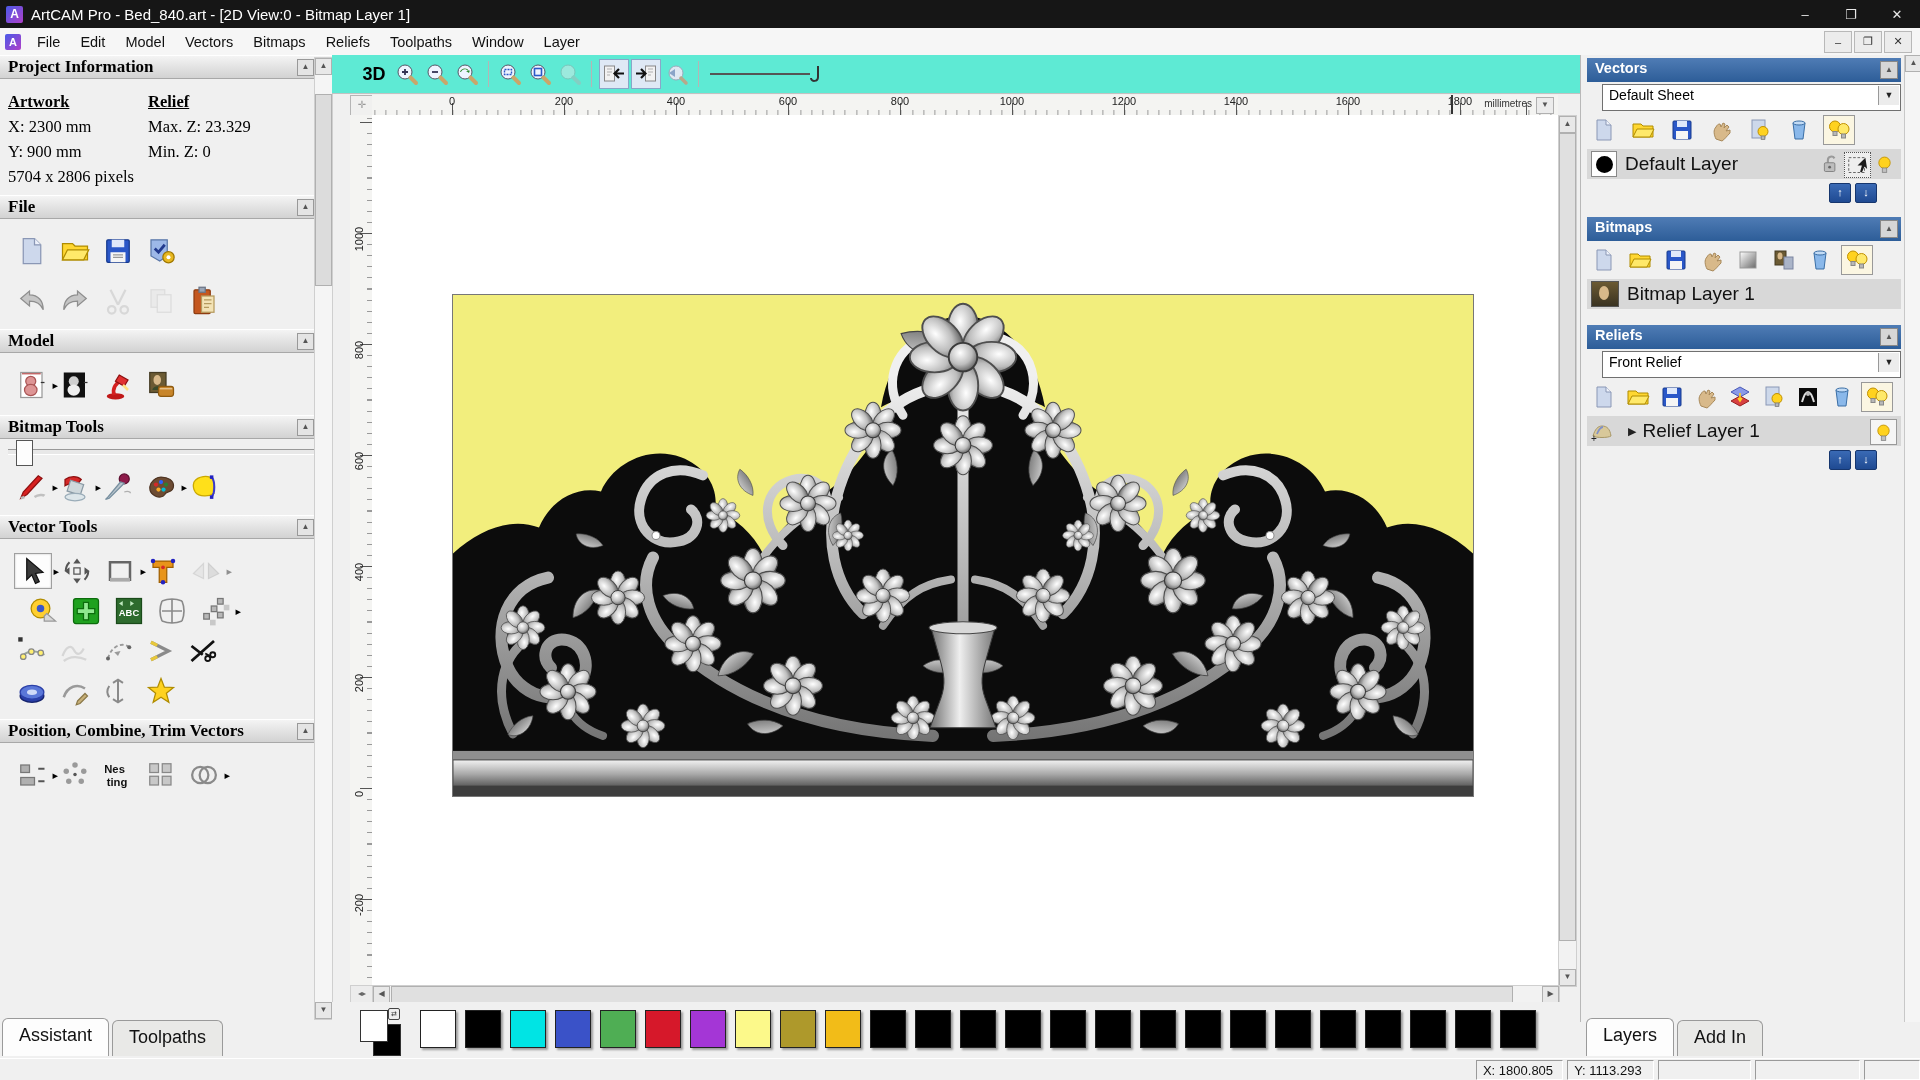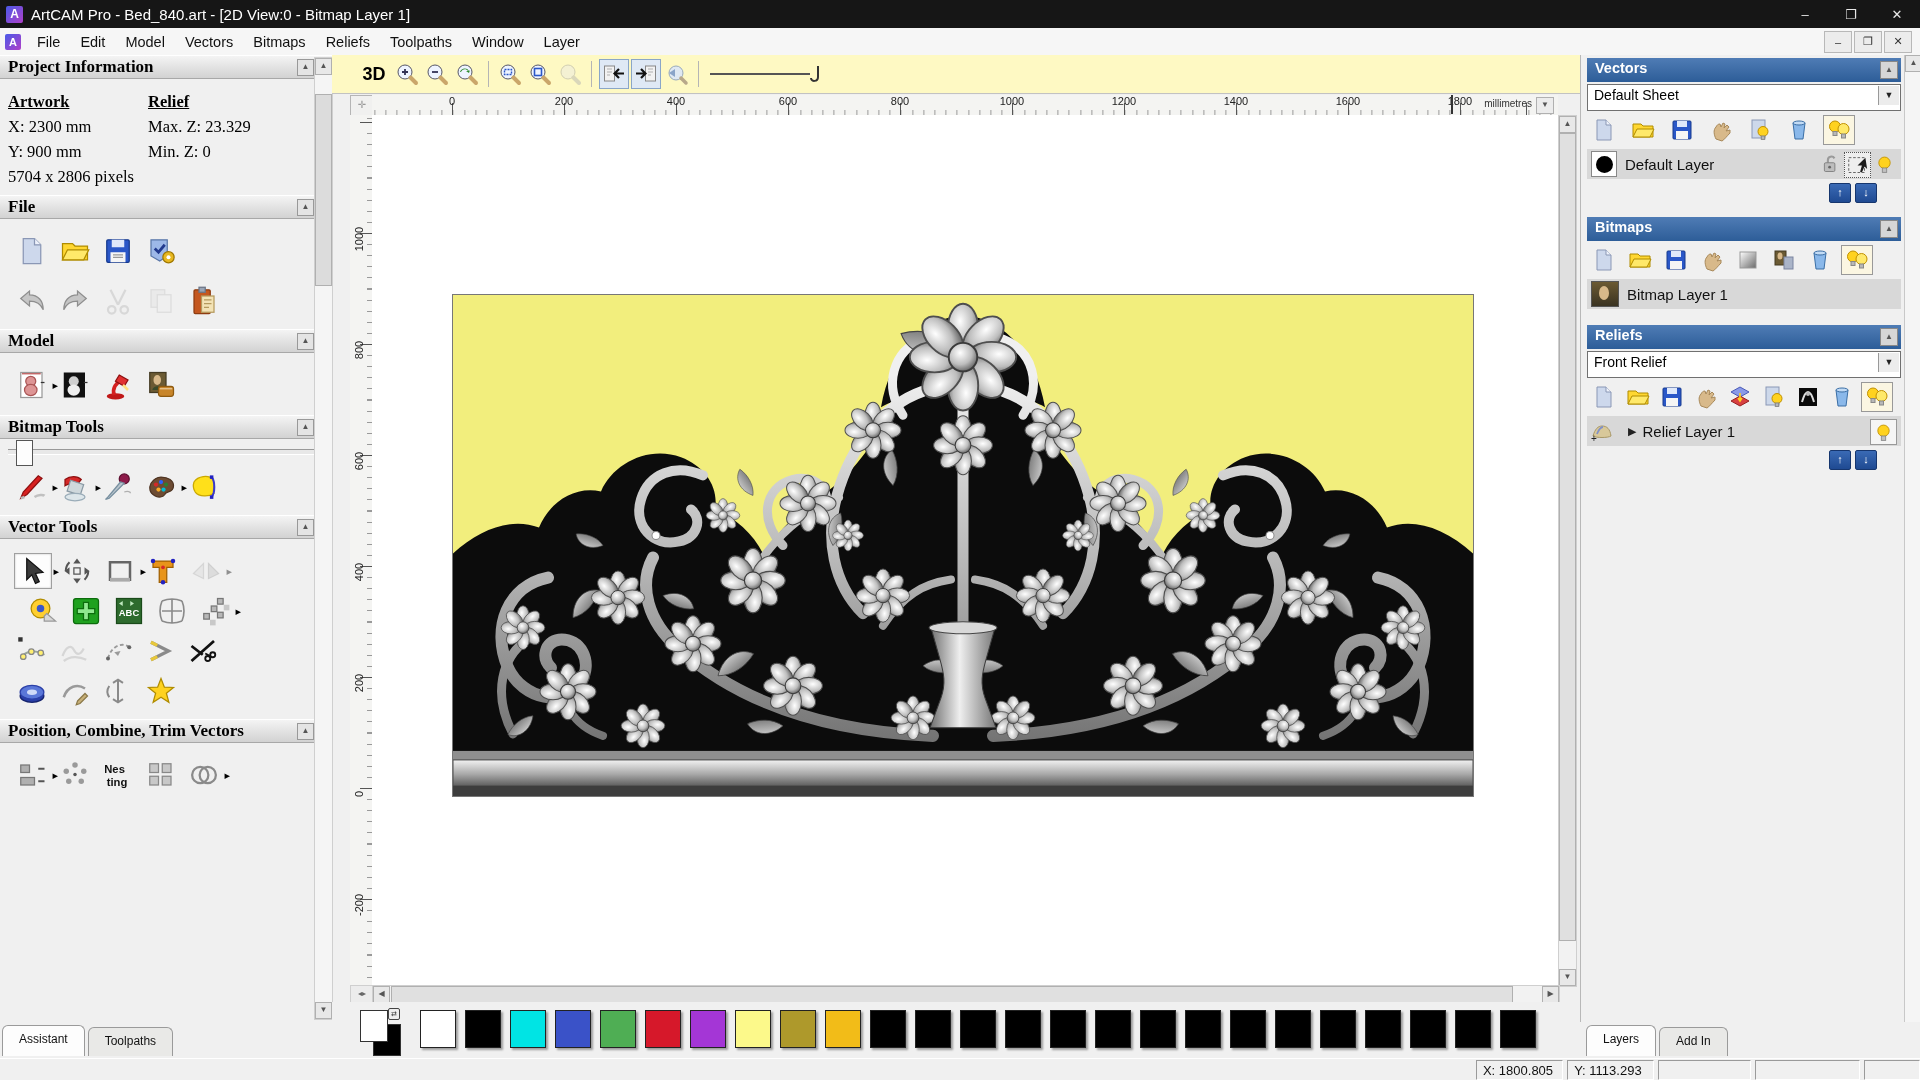--- a/index.html
+++ b/index.html
@@ -49,24 +49,24 @@
   
   #left-scroll{left:314px;top:57px;width:17px;height:961px;background:#f5f5f5;border:1px solid #cfcfcf;}
   .sb-arrow{width:15px;height:15px;background:#e8e8e8;border:1px solid #b0b0b0;color:#555;font-size:8px;
     text-align:center;line-height:14px;font-family:"Liberation Sans",sans-serif;}
   #ls-thumb{position:absolute;left:0px;top:36px;width:15px;height:190px;background:#dcdcdc;border:1px solid #b0b0b0;}
   
   .tabs{display:flex;align-items:flex-end;height:34px;}
   #tabs-left{left:2px;top:1022px;}
   #tabs-right{left:1586px;top:1022px;}
   .tab{border:1px solid #9a9a9a;border-bottom:none;border-radius:6px 6px 0 0;background:#e9e9e7;
-    padding:6px 16px 8px 16px;font-size:12px;margin-right:3px;color:#111;text-align:center;}
+    padding:6px 16px 8px 16px;font-size:18px;margin-right:3px;color:#111;text-align:center;}
   .tab.active{background:#fdfdfd;position:relative;z-index:2;padding-bottom:10px;}
   
-  #ctoolbar{left:332px;top:55px;width:1248px;height:38px;background:#fef9c3;border-bottom:1px solid #c2c2c2;
+  #ctoolbar{left:332px;top:55px;width:1248px;height:38px;background:#5eead4;border-bottom:1px solid #c2c2c2;
     display:flex;align-items:center;padding-left:24px;}
   .ctb-item{width:28px;height:28px;display:flex;align-items:center;justify-content:center;margin:0 1px;}
   .ctb-item svg{width:24px;height:24px;}
   .ctb-item.txt{font-weight:bold;font-size:18px;width:34px;font-family:"Liberation Sans",sans-serif;}
   .ctb-item.pressed{border:1px solid #8aa6c8;background:#dfe9f5;}
   .ctb-item.disabled{opacity:.45;filter:grayscale(1);}
   .ctb-item.sep{width:1px;height:26px;background:#b5b5b5;margin:0 6px;}
   .ctb-item.wide{width:120px;}
   .ctb-item.wide svg{width:120px;height:24px;}
   
@@ -98,33 +98,33 @@
   #h-scroll{left:372px;top:985px;width:1186px;height:17px;background:#f2f2f2;border:1px solid #cfcfcf;display:flex;}
   #hs-thumb{position:absolute;left:18px;top:0;width:1120px;height:15px;background:#e0e0e0;border:1px solid #b0b0b0;}
   #hs-corner{left:350px;top:985px;width:22px;height:17px;background:#ececec;border:1px solid #cfcfcf;
     font-size:8px;color:#666;text-align:center;line-height:15px;}
   
   #rightpanel{left:1580px;top:55px;width:324px;height:967px;background:#f0f0f0;border-left:1px solid #b8b8b8;font-size:14px;}
   .rp-head{position:relative;margin:3px 4px 0 6px;height:22px;background:linear-gradient(#4f7cb5,#2d5d98);
     color:#fff;font-weight:bold;font-size:14.5px;padding:2px 0 0 8px;}
   .rp-collapse{position:absolute;right:3px;top:3px;width:16px;height:16px;background:#d6d6d6;border:1px solid #888;
     color:#555;font-size:8px;text-align:center;line-height:15px;font-weight:normal;}
-  .rp-combo{position:relative;margin:2px 4px 0 6px;height:23px;background:#fff;border:1px solid #707070;
+  .rp-combo{position:relative;margin:2px 4px 0 21px;height:23px;background:#fff;border:1px solid #707070;
     padding:2px 0 0 6px;font-size:14px;color:#000;}
   .rp-combo-btn{position:absolute;right:1px;top:1px;width:20px;height:19px;background:#ececec;border-left:1px solid #999;
     color:#222;font-size:9px;text-align:center;line-height:19px;}
   .rp-toolbar{display:flex;align-items:center;padding:4px 0 2px 8px;}
   .rp-tool{width:30px;height:28px;display:flex;align-items:center;justify-content:center;margin-right:9px;}
   .rp-tool svg{width:24px;height:24px;}
   .rp-tool.pressed{border:1px solid #999;background:#fbf6e2;margin-right:3px;}
   .layer-row{position:relative;margin:2px 4px 0 6px;height:30px;background:#d8d8d8;display:flex;align-items:center;}
   .layer-swatch{width:24px;height:24px;background:#fff;border:1px solid #888;margin:0 8px 0 4px;
     display:flex;align-items:center;justify-content:center;}
   .layer-swatch .dot{width:17px;height:17px;border-radius:50%;background:#000;}
-  .layer-name{font-size:15px;color:#111;}
+  .layer-name{font-size:19px;color:#111;}
   .layer-btns{position:absolute;right:4px;top:3px;display:flex;}
   .lb{width:25px;height:24px;display:flex;align-items:center;justify-content:center;margin-left:1px;}
   .lb svg{width:21px;height:21px;}
   .lb.pressed{border:1px dotted #555;background:#eee;}
   .lb.boxed{border:1px solid #999;background:#f5f5f5;}
   .updown{display:flex;justify-content:flex-end;padding:4px 28px 2px 0;}
   .ud-btn{width:20px;height:18px;background:linear-gradient(#3a6ab5,#1f4a92);color:#fff;border:1px solid #16366e;
     font-size:11px;line-height:17px;text-align:center;margin-left:4px;border-radius:2px;}
   .mona-thumb{width:26px;height:24px;margin:0 8px 0 4px;background:linear-gradient(#6b5a33,#3a3322);position:relative;border:1px solid #555;}
   .mona-thumb::after{content:"";position:absolute;left:7px;top:4px;width:10px;height:14px;border-radius:50%;background:#d8b98a;}

